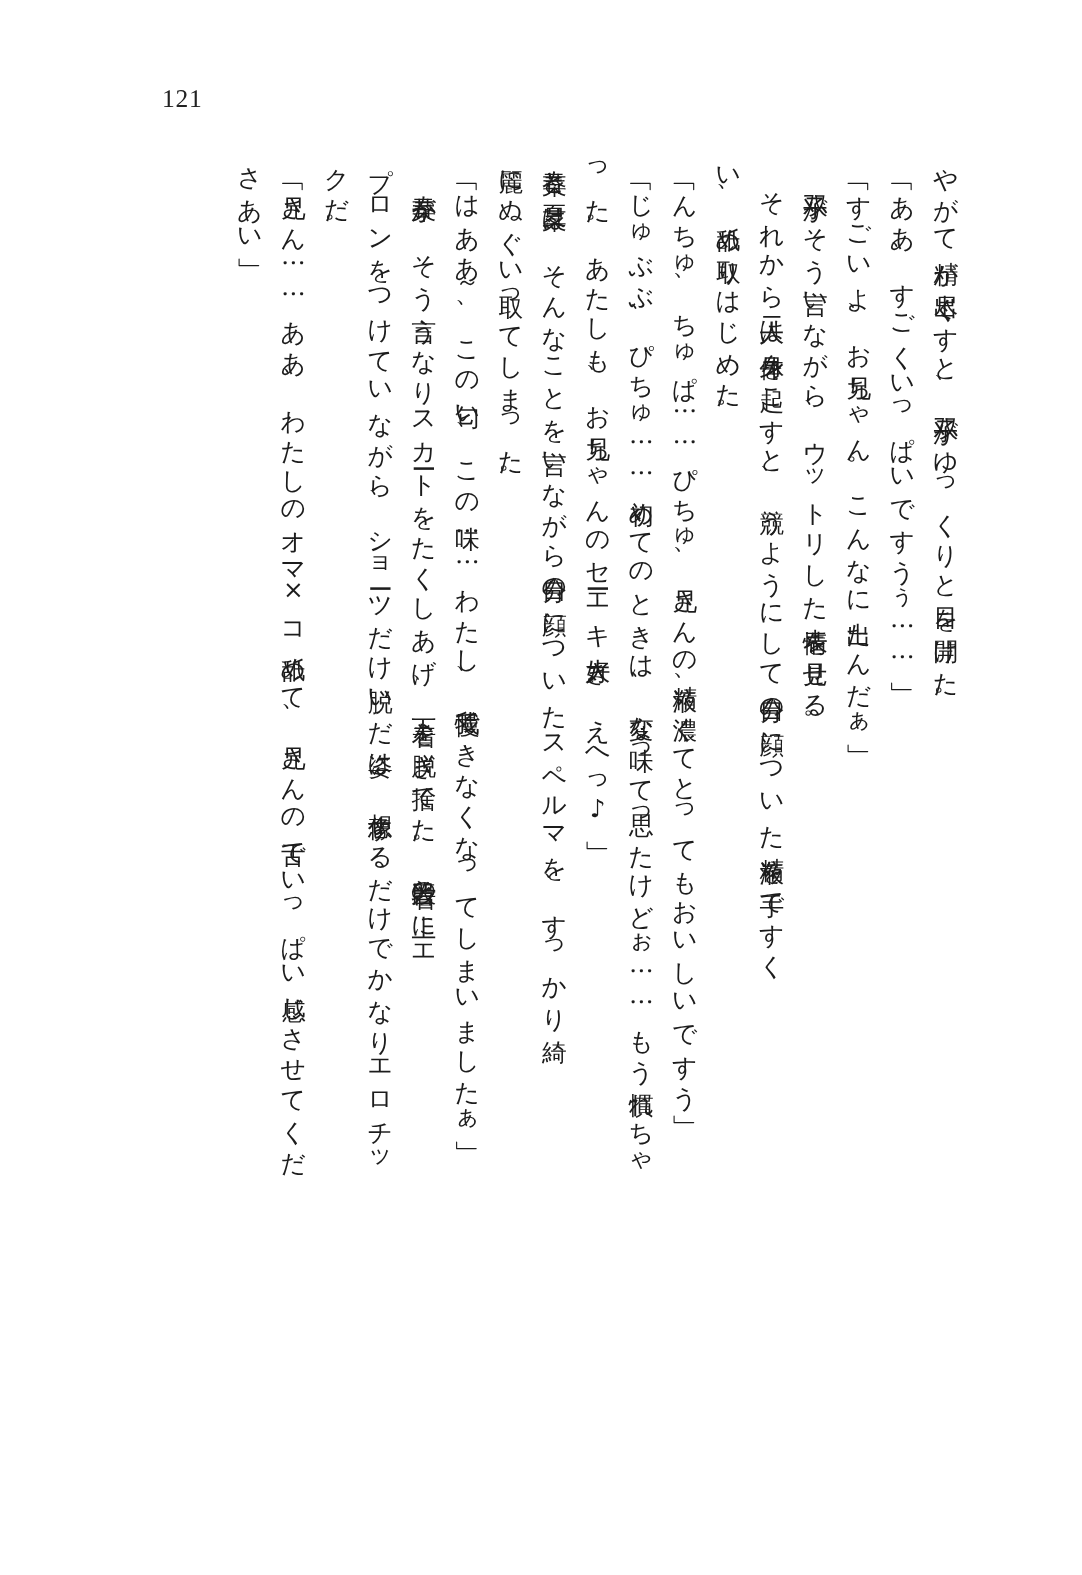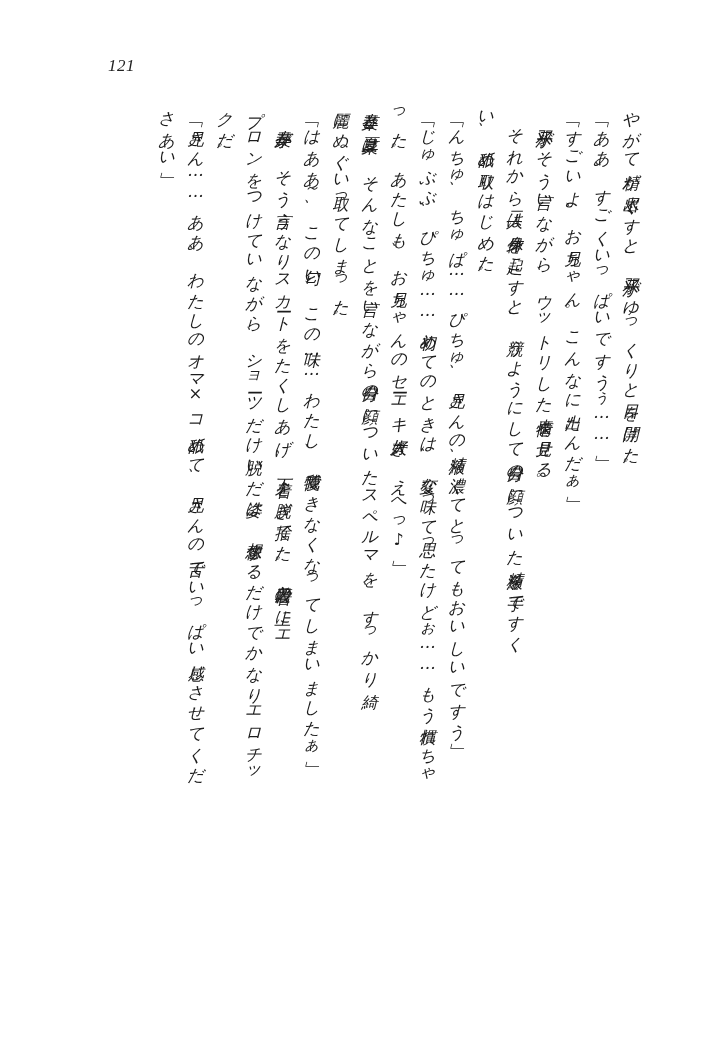--- a/index.html
+++ b/index.html
@@ -16,21 +16,20 @@
     overflow: hidden;
   }
 
   #page {
     position: absolute;
     left: 0;
     top: 0;
     width: 721px;
     height: 854px;
     background: #ffffff;
-    font-style: italic;
   }
 
   
   #page-number {
     position: absolute;
     left: 108px;
     top: 56px;
     font-size: 17px;
     font-family: "Liberation Serif", "DejaVu Serif", serif;
     color: #222;

